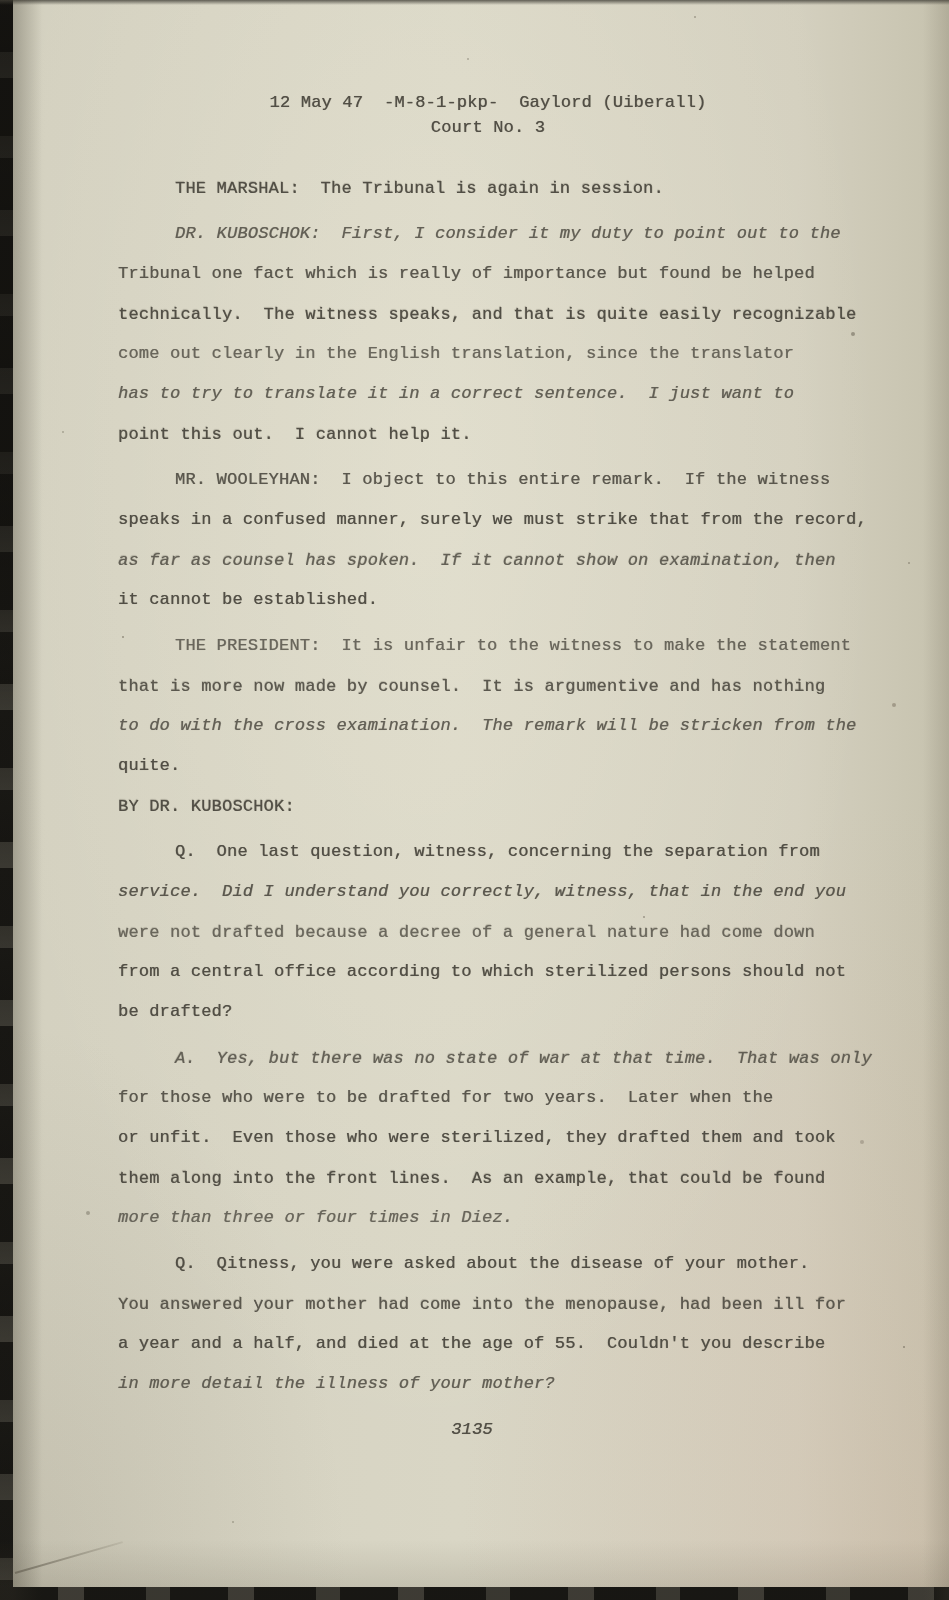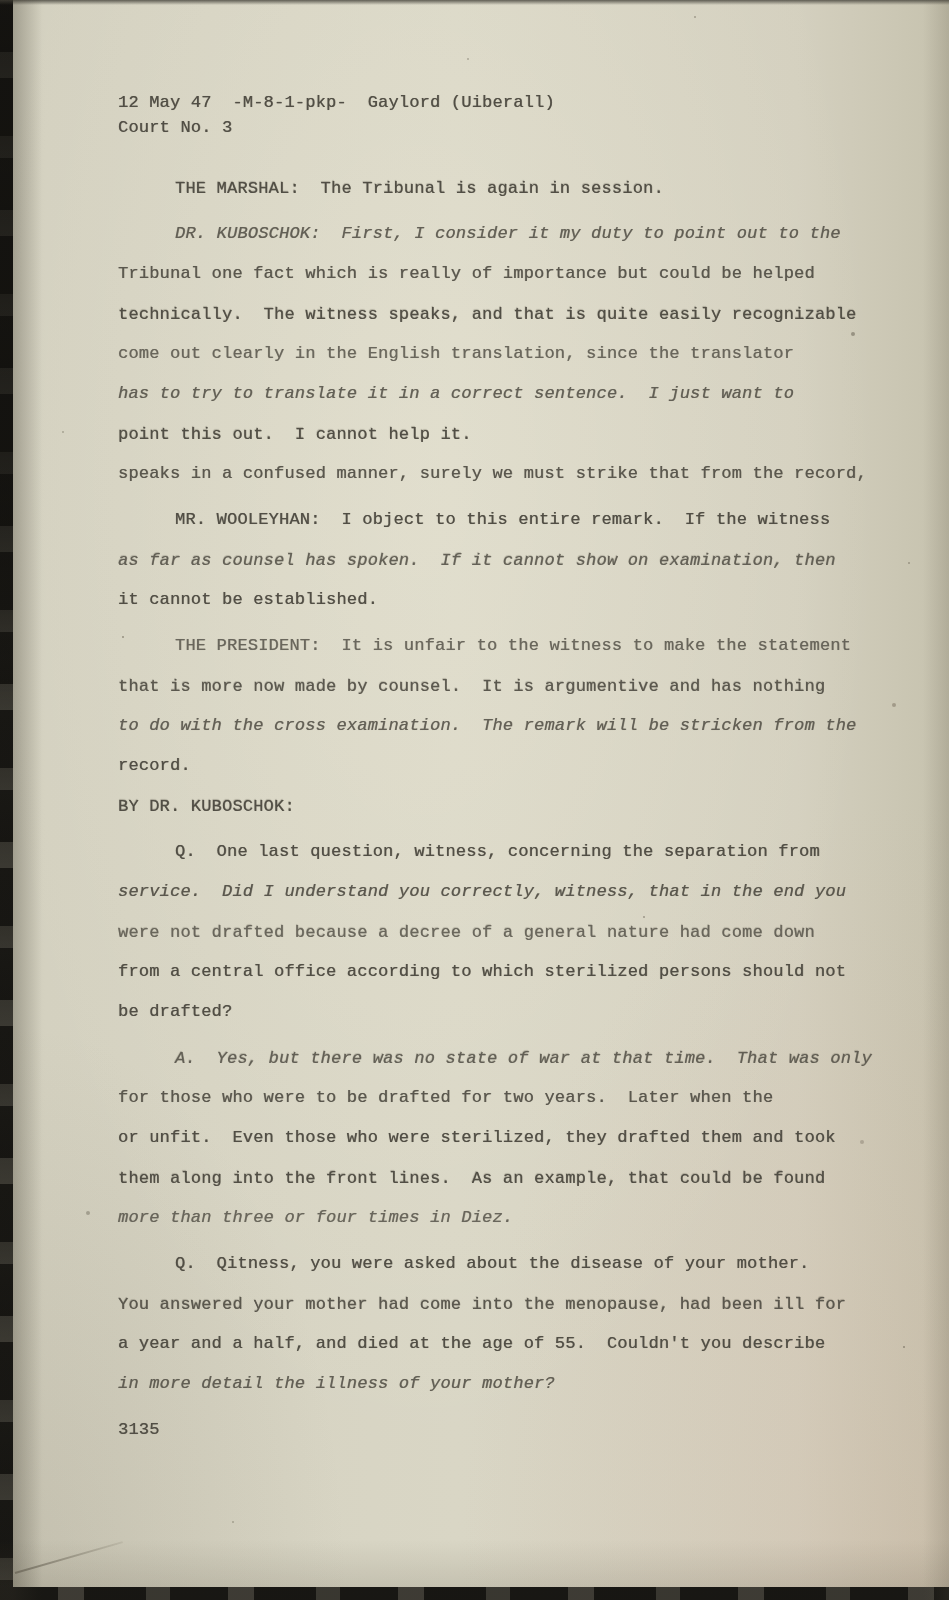--- a/index.html
+++ b/index.html
@@ -80,66 +80,67 @@
     transform:rotate(-16deg);transform-origin:left center;
   }
   
   .content{
     position:absolute;left:118px;top:90px;width:740px;
     color:var(--ink);
     font-size:17px;
     letter-spacing:0.2px;
     text-shadow:0.4px 0.3px 0.6px rgba(62,58,48,0.5), -0.3px -0.2px 0.7px rgba(62,58,48,0.28);
   }
-  .hdr{white-space:pre;line-height:25px;}
+  .hdr{white-space:pre;line-height:25px;text-align:center;}
   .lines{margin-top:28px;}
   .line{white-space:pre;height:40px;line-height:40px;}
   .line.indent{padding-left:57px;}
   .line.para{margin-top:6px;}
   
   .line:nth-child(4n+2){opacity:.87;font-style:italic;}
   .line:nth-child(5n+3){opacity:.93;}
   .line:nth-child(7n+5){opacity:.82;}
   .line:nth-child(3n+1){transform:translateY(0.5px);}
   .page-number{
-    width:708px;margin-top:6px;height:40px;line-height:40px;
+    width:708px;text-align:center;margin-top:6px;height:40px;line-height:40px;
     white-space:pre;
+    font-style:italic;
   }
 </style>
 </head>
 <body>
 
 <div class="scan">
   <div class="edge-left"></div>
   <div class="edge-bottom"></div>
   <div class="edge-top"></div>
   <div class="paper-shade"></div>
   <div class="specks"></div>
   <div class="crease"></div>
 
   <div class="content">
     <div class="hdr">12 May 47  -M-8-1-pkp-  Gaylord (Uiberall)</div>
     <div class="hdr">Court No. 3</div>
 
     <div class="lines">
         <div class="line indent">THE MARSHAL:  The Tribunal is again in session.</div>
         <div class="line indent para">DR. KUBOSCHOK:  First, I consider it my duty to point out to the</div>
-        <div class="line">Tribunal one fact which is really of importance but could be helped</div>
+        <div class="line">Tribunal one fact which is really of importance but found be helped</div>
         <div class="line">technically.  The witness speaks, and that is quite easily recognizable</div>
         <div class="line">come out clearly in the English translation, since the translator</div>
         <div class="line">has to try to translate it in a correct sentence.  I just want to</div>
         <div class="line">point this out.  I cannot help it.</div>
+        <div class="line indent para">MR. WOOLEYHAN:  I object to this entire remark.  If the witness</div>
         <div class="line">speaks in a confused manner, surely we must strike that from the record,</div>
-        <div class="line indent para">MR. WOOLEYHAN:  I object to this entire remark.  If the witness</div>
         <div class="line">as far as counsel has spoken.  If it cannot show on examination, then</div>
         <div class="line">it cannot be established.</div>
         <div class="line indent para">THE PRESIDENT:  It is unfair to the witness to make the statement</div>
         <div class="line">that is more now made by counsel.  It is argumentive and has nothing</div>
         <div class="line">to do with the cross examination.  The remark will be stricken from the</div>
-        <div class="line">record.</div>
+        <div class="line">quite.</div>
         <div class="line">BY DR. KUBOSCHOK:</div>
         <div class="line indent para">Q.  One last question, witness, concerning the separation from</div>
         <div class="line">service.  Did I understand you correctly, witness, that in the end you</div>
         <div class="line">were not drafted because a decree of a general nature had come down</div>
         <div class="line">from a central office according to which sterilized persons should not</div>
         <div class="line">be drafted?</div>
         <div class="line indent para">A.  Yes, but there was no state of war at that time.  That was only</div>
         <div class="line">for those who were to be drafted for two years.  Later when the</div>
         <div class="line">or unfit.  Even those who were sterilized, they drafted them and took</div>
         <div class="line">them along into the front lines.  As an example, that could be found</div>

